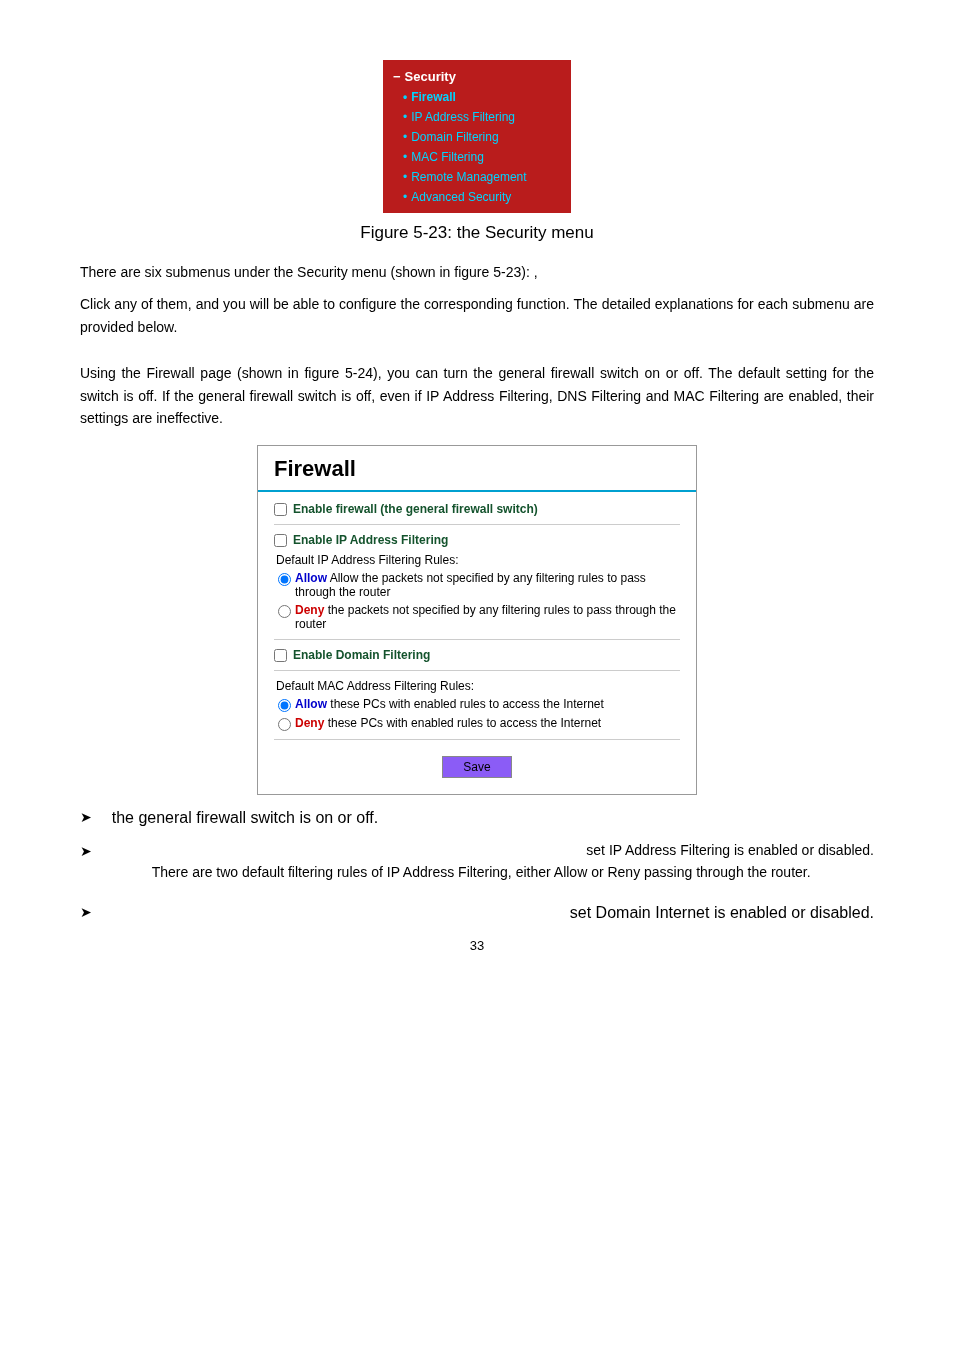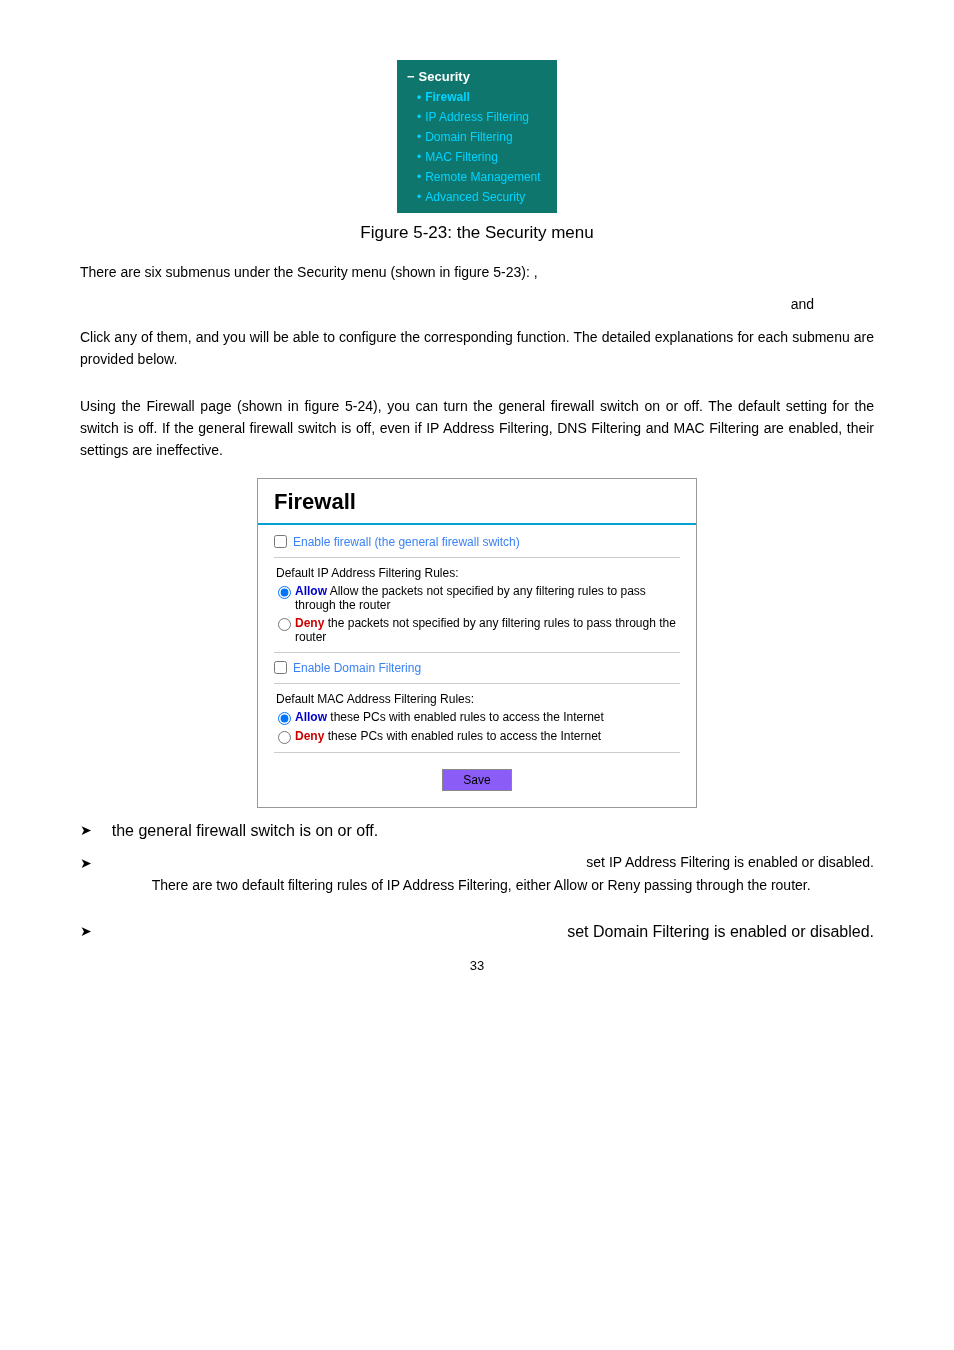--- a/index.html
+++ b/index.html
@@ -19,22 +19,22 @@
     }
 
     
     .menu-container {
       display: flex;
       justify-content: center;
       margin-bottom: 10px;
     }
 
     .security-menu {
-      background: #0f766e;
-      width: 160px;
+      background: #b91c1c;
+      width: 188px;
       padding: 6px 0;
     }
 
     .menu-header {
       color: #fff;
       font-weight: bold;
       font-size: 13px;
       padding: 3px 10px;
       display: flex;
       align-items: center;
@@ -117,21 +117,22 @@
       font-size: 12px;
     }
 
     .fw-row input[type="checkbox"] {
       margin-right: 6px;
       flex-shrink: 0;
     }
 
     .fw-label {
       font-size: 12px;
-      color: #3b82f6;
+      color: #14532d;
+      font-weight: bold;
     }
 
     .fw-section-label {
       font-size: 12px;
       margin-bottom: 4px;
       margin-top: 4px;
       padding-left: 2px;
     }
 
     .fw-radio-row {
@@ -208,21 +209,21 @@
       text-align: center;
       margin-top: 13px;
       font-size: 13px;
     }
 
     .indent-text {
       padding-left: 40px;
       text-align: justify;
       font-size: 14px;
       line-height: 1.6;
-      margin-bottom: 15px;
+      margin-bottom: 8px;
     }
   </style>
 </head>
 <body>
 
 <div class="page-content">
 
   <div class="menu-container">
     <div class="security-menu">
       <div class="menu-header">Security</div>
@@ -231,39 +232,42 @@
       <div class="menu-item">Domain Filtering</div>
       <div class="menu-item">MAC Filtering</div>
       <div class="menu-item">Remote Management</div>
       <div class="menu-item">Advanced Security</div>
     </div>
   </div>
 
   <div class="figure-caption">Figure 5-23: the Security menu</div>
 
   <p class="body-text">There are six submenus under the Security menu (shown in figure 5-23):          ,</p>
-  <p class="body-text" style="text-align:right; padding-right: 60px;">and</p>
   <p class="body-text">Click  any  of  them,  and  you  will  be  able  to  configure  the corresponding function. The detailed explanations for each submenu are provided below.</p>
 
   <div class="section-gap"></div>
 
   <p class="body-text">Using the Firewall page (shown in figure 5-24), you can turn the general firewall switch on or off. The default setting for the switch is off. If the general firewall switch is off, even if IP Address Filtering, DNS Filtering and MAC Filtering are enabled, their settings are ineffective.</p>
 
   <div class="firewall-container">
     <div class="firewall-box">
       <div class="firewall-title">Firewall</div>
       <div class="firewall-body">
 
         <div class="fw-row">
           <input type="checkbox" style="">
           <span class="fw-label">Enable firewall (the general firewall switch)</span>
         </div>
 
         <hr class="fw-divider">
 
+        <div class="fw-row">
+          <input type="checkbox" style="">
+          <span class="fw-label">Enable IP Address Filtering</span>
+        </div>
 
         <div class="fw-section-label">Default IP Address Filtering Rules:</div>
 
         <div class="fw-radio-row">
           <input type="radio" name="ip_filter" checked="" style="">
           <span>
             <span class="fw-allow">Allow</span>
             <span style="font-size:12px;">Allow the packets not specified by any filtering rules to pass through the router</span>
           </span>
         </div>
@@ -325,20 +329,20 @@
     <div class="bullet-row">
       <span class="bullet-arrow">➤</span>
       <div style="flex:1;">
         <div style="text-align:right; font-size:14px; line-height:1.6;">set IP Address Filtering is enabled or disabled.</div>
         <div class="indent-text">There are two default filtering rules of IP Address Filtering, either Allow or Reny passing through the router.</div>
       </div>
     </div>
 
     <div class="bullet-row">
       <span class="bullet-arrow">➤</span>
-      <span class="bullet-text" style="text-align:right;">set Domain Filtering is enabled or disabled.</span>
+      <span class="bullet-text" style="text-align:right;">set Domain Internet is enabled or disabled.</span>
     </div>
 
   </div>
 
   <div class="page-number">33</div>
 
 </div>
 
 </body></html>

